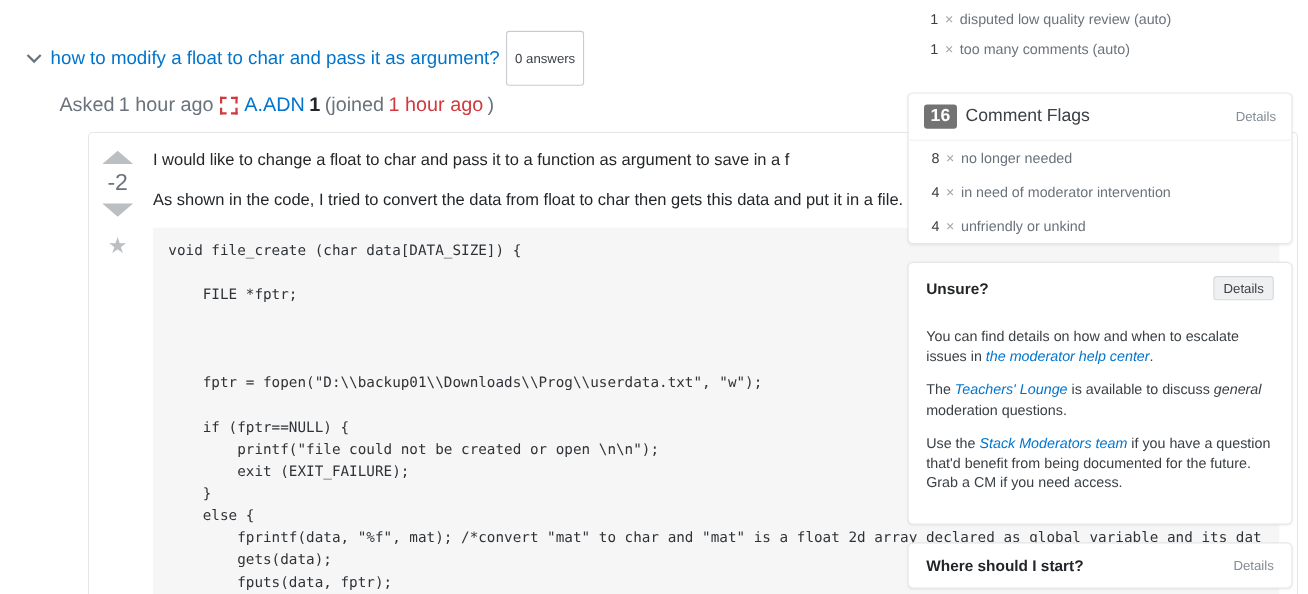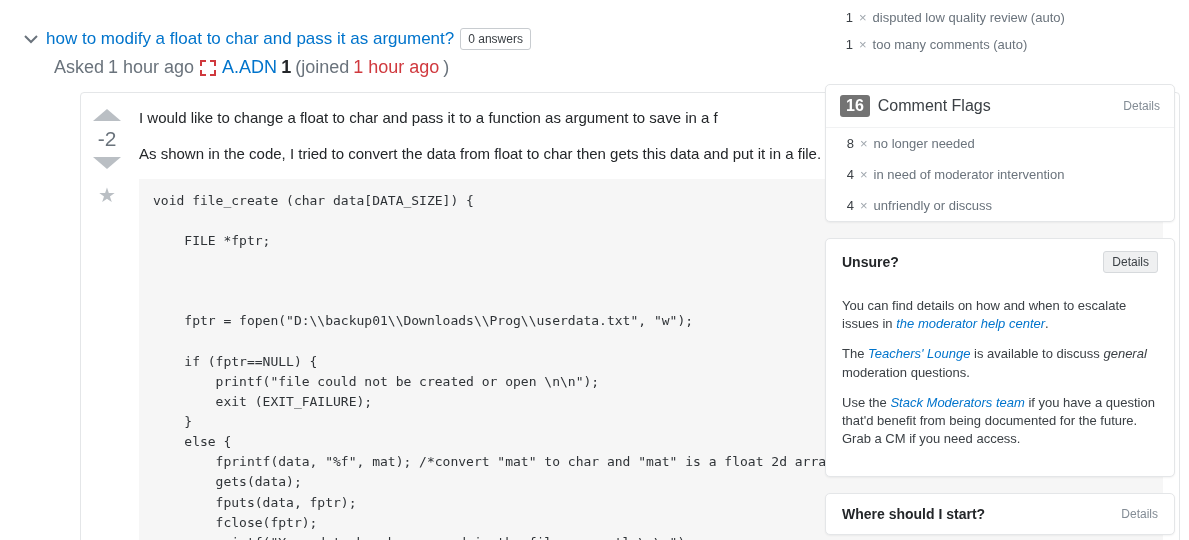--- a/index.html
+++ b/index.html
@@ -38,21 +38,21 @@
   }
   .qtitle {
     color: #0074cc;
     font-size: 17px;
     font-weight: 400;
     cursor: pointer;
   }
   .answers-badge {
     border: 1px solid #c8ccd0;
     border-radius: 3px;
-    padding: 3px 7px;
+    padding: 17px 7px;
     font-size: 12px;
     color: #3b4045;
     cursor: default;
   }
   .qmeta {
     margin-left: 32px;
     margin-top: 7px;
     font-size: 18px;
     color: #6a737c;
     display: flex;
@@ -264,21 +264,21 @@
       <span>no longer needed</span>
     </div>
     <div class="flag-row">
       <span class="cnt">4</span>
       <span class="times">×</span>
       <span>in need of moderator intervention</span>
     </div>
     <div class="flag-row">
       <span class="cnt">4</span>
       <span class="times">×</span>
-      <span>unfriendly or discuss</span>
+      <span>unfriendly or unkind</span>
     </div>
   </div>
 
   <div class="panel">
     <div class="section-title-row">
       <span class="section-title">Unsure?</span>
       <span class="details-btn">Details</span>
     </div>
     <div class="panel-body">
       <p>

